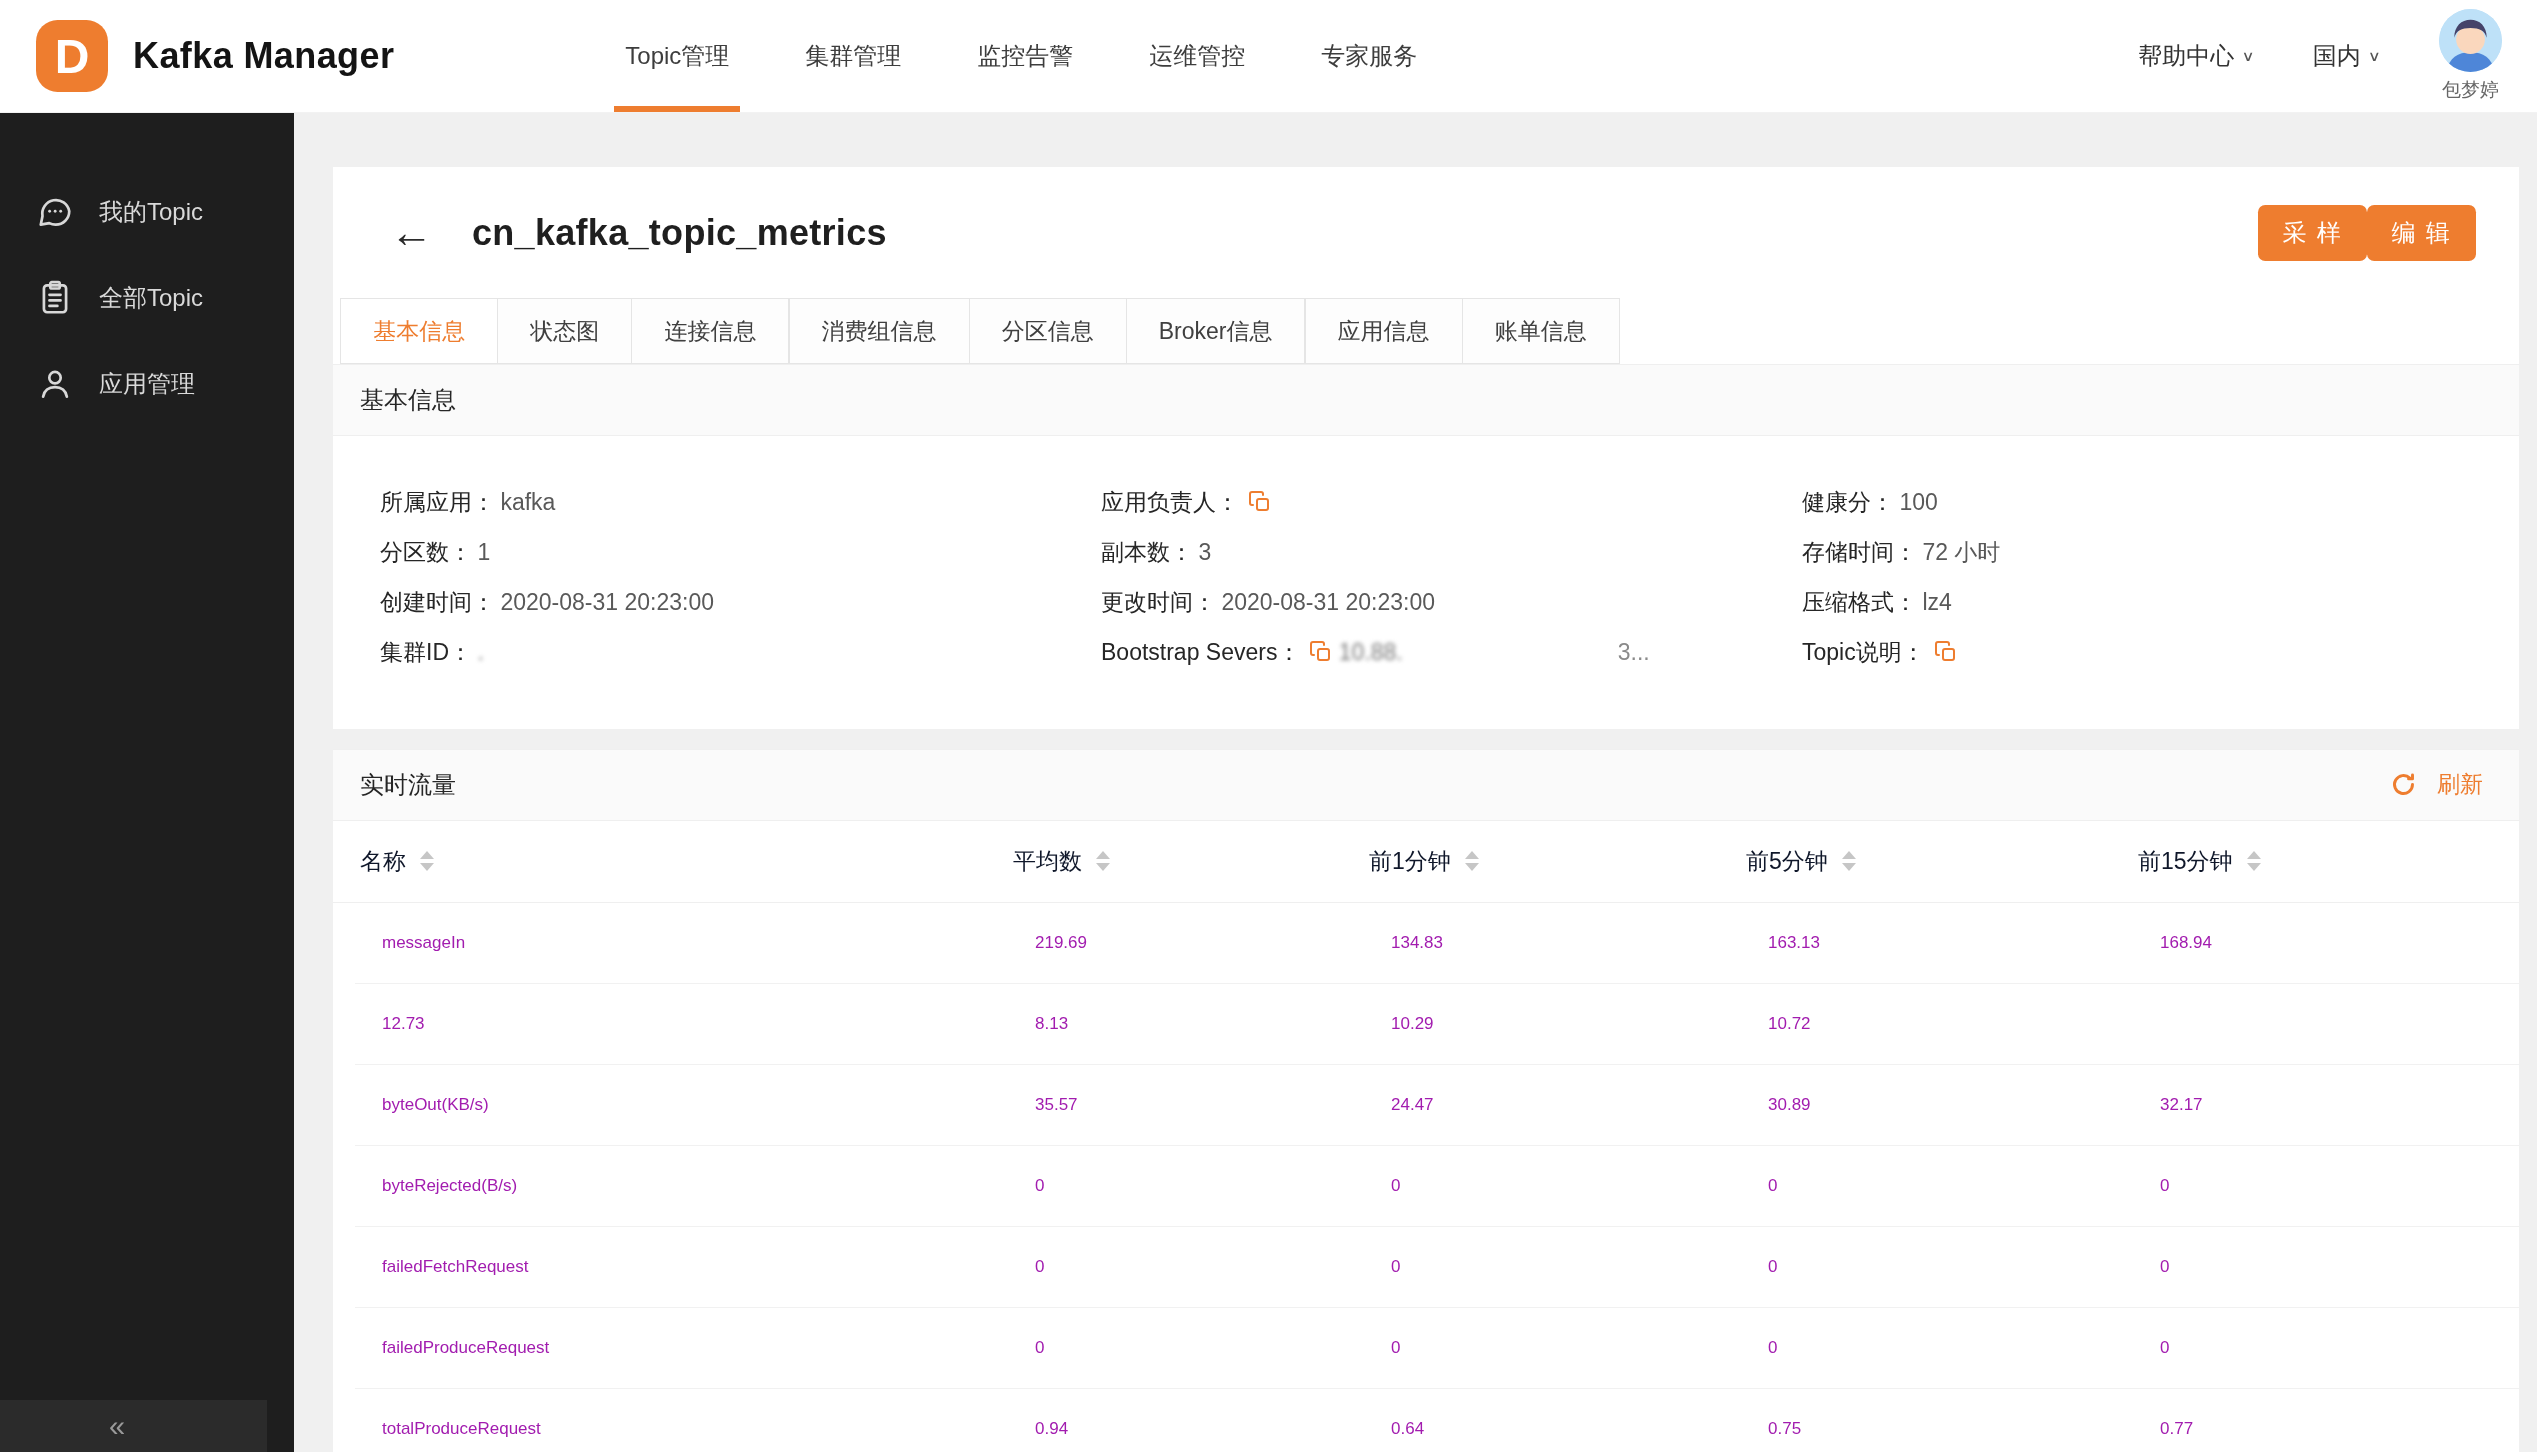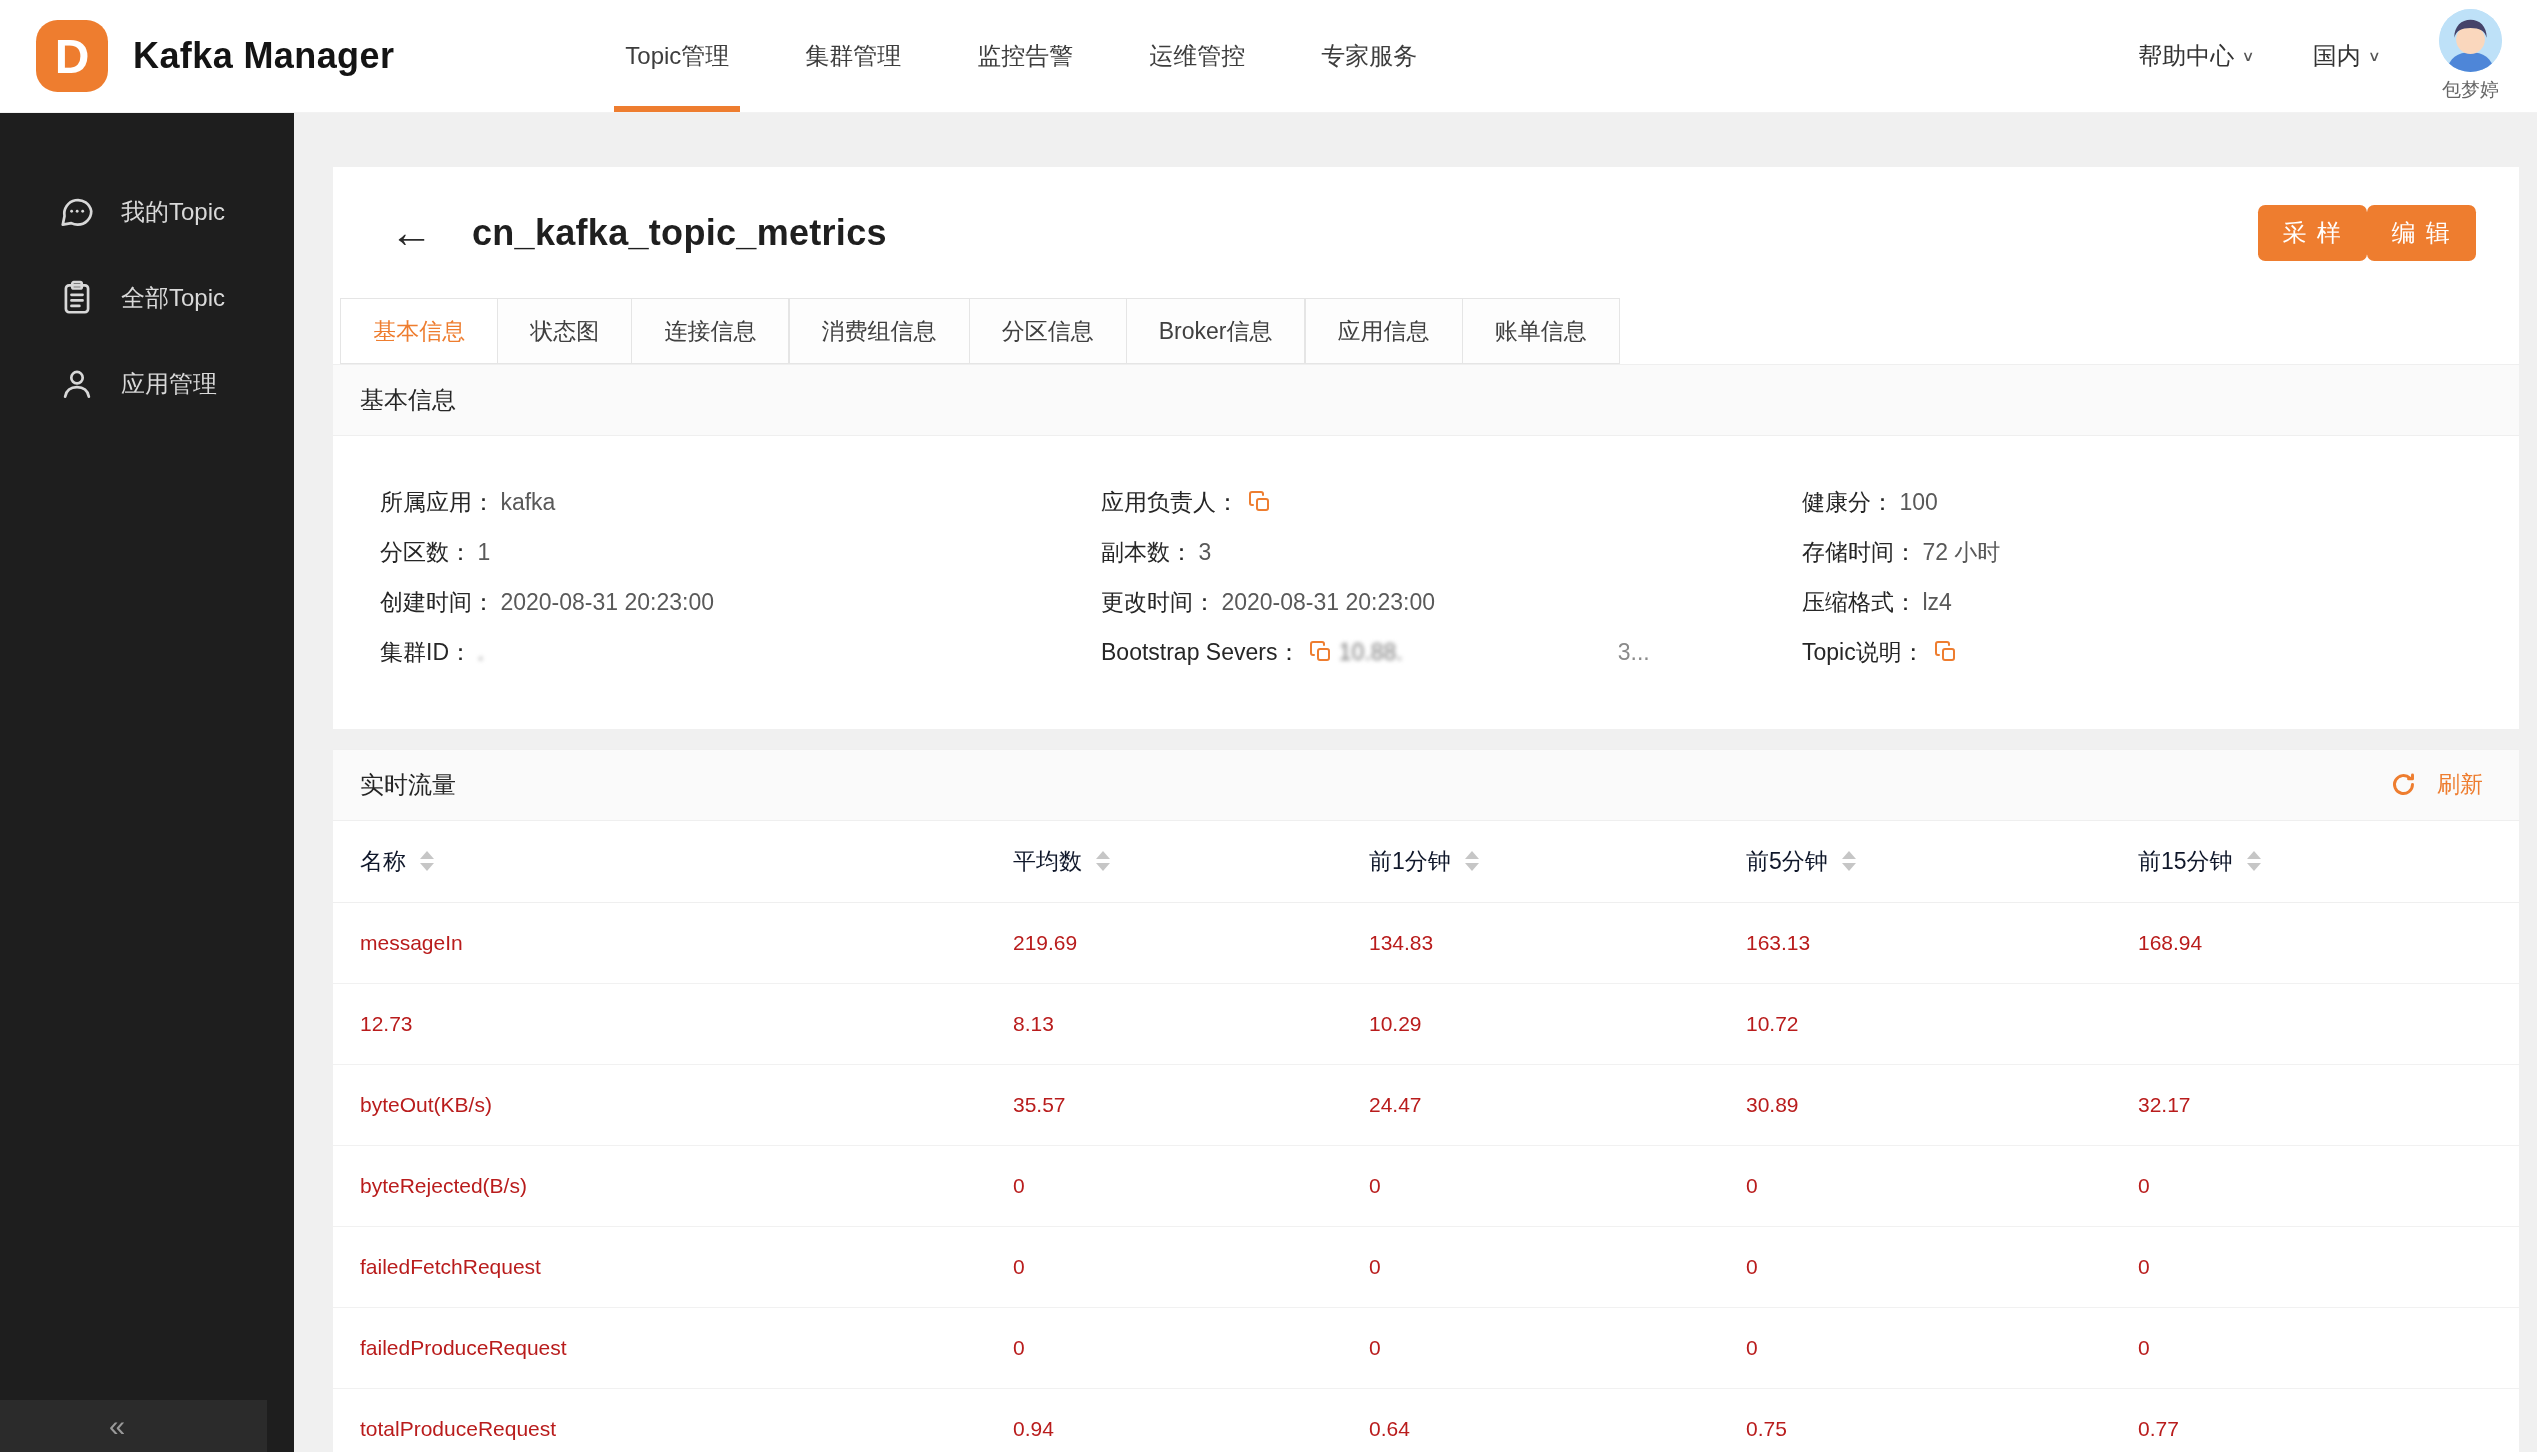--- a/index.html
+++ b/index.html
@@ -21,21 +21,21 @@
   .topbar-right { margin-left:auto; display:flex; align-items:center; gap:58px; }
   .menu-inline { display:flex; align-items:center; gap:7.2px; font-size:24px; color:#333; cursor:pointer; }
   .chev { font-size:18px; color:#555; transform:scaleY(.8); }
   .user-block { display:flex; flex-direction:column; align-items:center; cursor:pointer; }
   .avatar { width:63px; height:63px; border-radius:50%; overflow:hidden; background:#BEE1F8; }
   .user-name { font-size:19px; color:#666; margin-top:4.5px; }
 
   
   .sidebar { position:absolute; top:113px; left:0; bottom:0; width:294px; background:#1E1E1E;
     padding-top:56px; }
-  .side-item { display:flex; align-items:center; height:86px; padding-left:58px; gap:25px;
+  .side-item { display:flex; align-items:center; height:86px; padding-left:36px; gap:25px;
     color:#D9D9D9; font-size:24px; cursor:pointer; }
   .side-item svg { width:38px; height:38px; stroke:#D8D8D8; fill:none; stroke-width:1.7;
     stroke-linecap:round; stroke-linejoin:round; }
   .collapse-strip { position:absolute; bottom:0; left:0; width:267px; height:52px; background:#2B2B2B;
     display:flex; align-items:center; padding-left:109px; color:#9A9A9A; font-size:29px; cursor:pointer; }
 
   
   .content { position:absolute; left:294px; top:113px; right:0; bottom:0; background:#F0F0F0;
     padding:54px 18px 0 39px; overflow:hidden; }
   .card { background:#fff; }
@@ -75,21 +75,21 @@
 
   .table-head, .trow { display:grid; grid-template-columns:653px 356px 377px 392px 1fr;
     align-items:center; padding-left:27px; }
   .table-head { height:82px; font-size:23px; color:#0f172a; border-bottom:0.9px solid #EFEFEF; }
   .th { display:flex; align-items:center; gap:14.3px; cursor:default; }
   .sort { display:inline-flex; flex-direction:column; gap:4.5px; cursor:pointer; }
   .sort i { display:block; width:0; height:0; border-left:7.2px solid transparent;
     border-right:7.2px solid transparent; }
   .sort .up { border-bottom:8px solid #C6C6C6; }
   .sort .down { border-top:8px solid #C6C6C6; }
-  .trow { height:81px; font-size:21px; color:#b91c1c; border-bottom:0.9px solid #F1F1F1; }
+  .trow { height:81px; font-size:17px; color:#a21caf; border-bottom:0.9px solid #F1F1F1;margin-left:22px; }
 </style>
 </head>
 <body>
 
 <header class="topbar">
   <div class="logo">D</div>
   <div class="brand-text">Kafka Manager</div>
 
   <nav class="mainnav">
     <div class="nav-item active">Topic管理</div>

